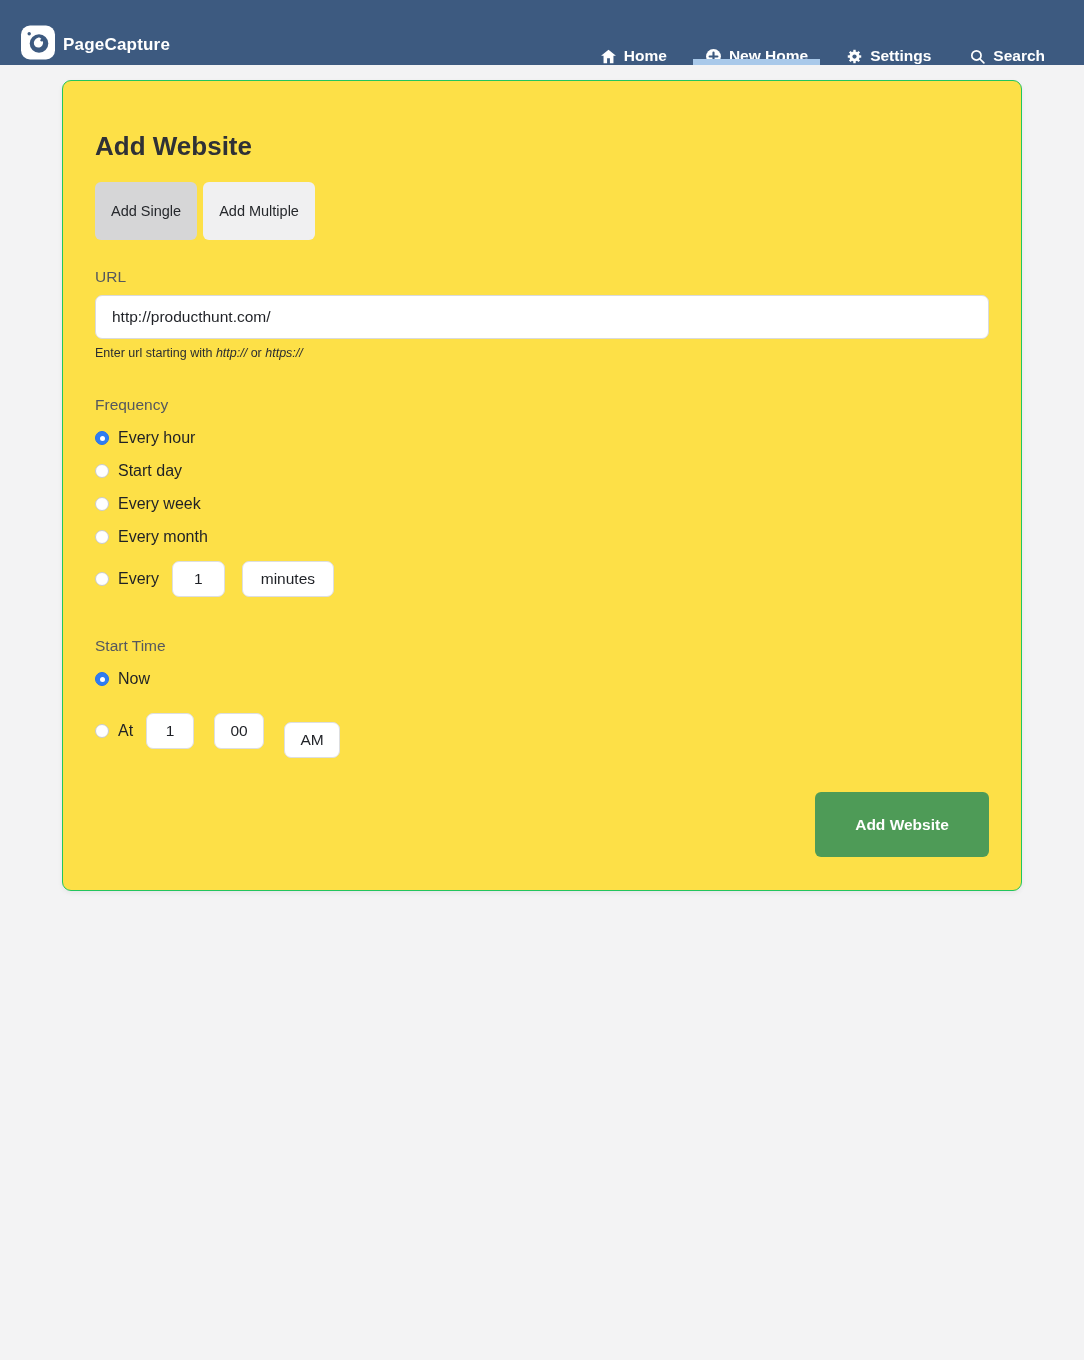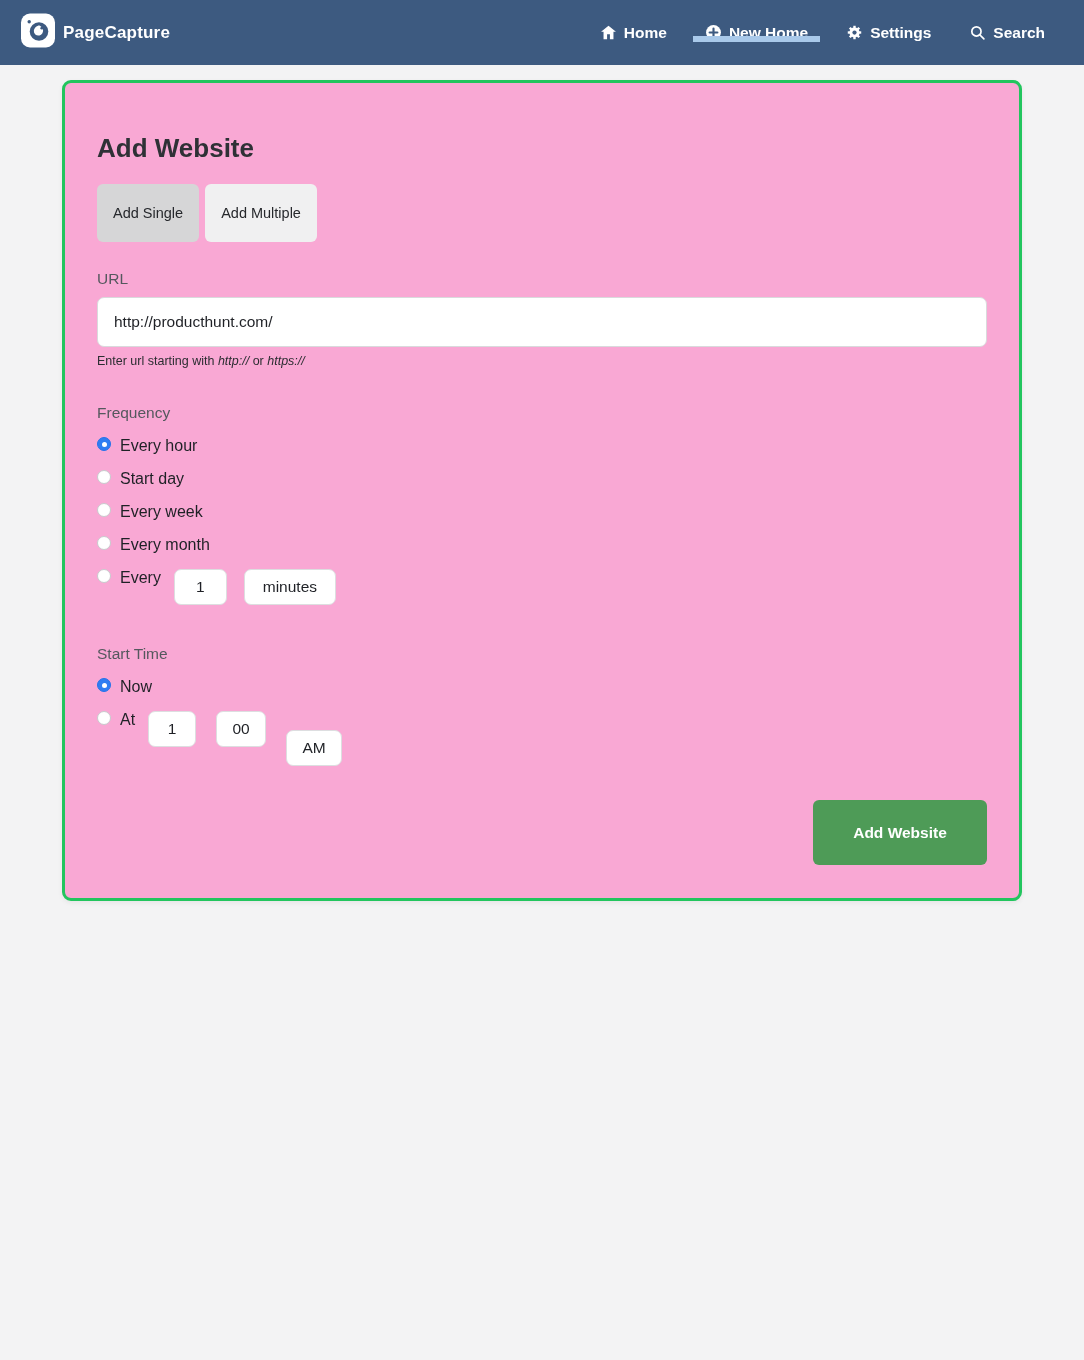--- a/index.html
+++ b/index.html
@@ -8,21 +8,21 @@
     font-family: "Liberation Sans", "DejaVu Sans", sans-serif;
     background: #f3f3f4;
     color: #222;
   }
 
   
   .navbar {
     height: 65px;
     background: #3d5a80;
     display: flex;
-    align-items: center;
+    align-items: flex-end;
     padding: 0 27px 0 20px;
   }
   .brand {
     display: flex;
     align-items: center;
     gap: 6px;
     cursor: pointer;
   }
   .brand-text {
     color: #ffffff;
@@ -53,22 +53,22 @@
     left: 0; right: 0; bottom: 0;
     height: 6px;
     background: #a9c9ea;
   }
   .nav-item svg { display: block; }
 
   
   .card {
     width: 960px;
     margin: 15px auto 0;
-    background: #f9a8d4;
-    border: 3px solid #22c55e;
+    background: #fde047;
+    border: 1px solid #22c55e;
     border-radius: 9px;
     box-shadow: 0 2px 5px rgba(0,0,0,0.06);
     padding: 50px 32px 33px;
   }
   .page-title {
     font-size: 26px;
     font-weight: 700;
     color: #2f3136;
     margin-bottom: 20px;
   }
@@ -90,21 +90,21 @@
   
   .field-label {
     display: block;
     color: #55585e;
     font-size: 15.5px;
   }
   .section-url { margin-top: 28px; }
   .text-input {
     display: block;
     width: 100%;
-    height: 50px;
+    height: 44px;
     margin-top: 9px;
     padding: 11px 16px;
     font-family: inherit;
     font-size: 15.5px;
     color: #1f2126;
     background: #ffffff;
     border: 1px solid #d9dadc;
     border-radius: 7px;
     outline: none;
   }
@@ -112,21 +112,21 @@
     margin-top: 7px;
     font-size: 12.5px;
     color: #2b2d31;
   }
   .hint i { font-style: italic; }
 
   .section-frequency { margin-top: 36px; }
   .radio-rows { margin-top: 4px; }
   .radio-row {
     display: flex;
-    align-items: flex-start;
+    align-items: center;
     gap: 9px;
     margin-top: 15px;
     font-size: 16px;
     color: #1f2126;
     cursor: pointer;
     width: fit-content;
   }
   .radio {
     width: 14px; height: 14px;
     border-radius: 50%;

